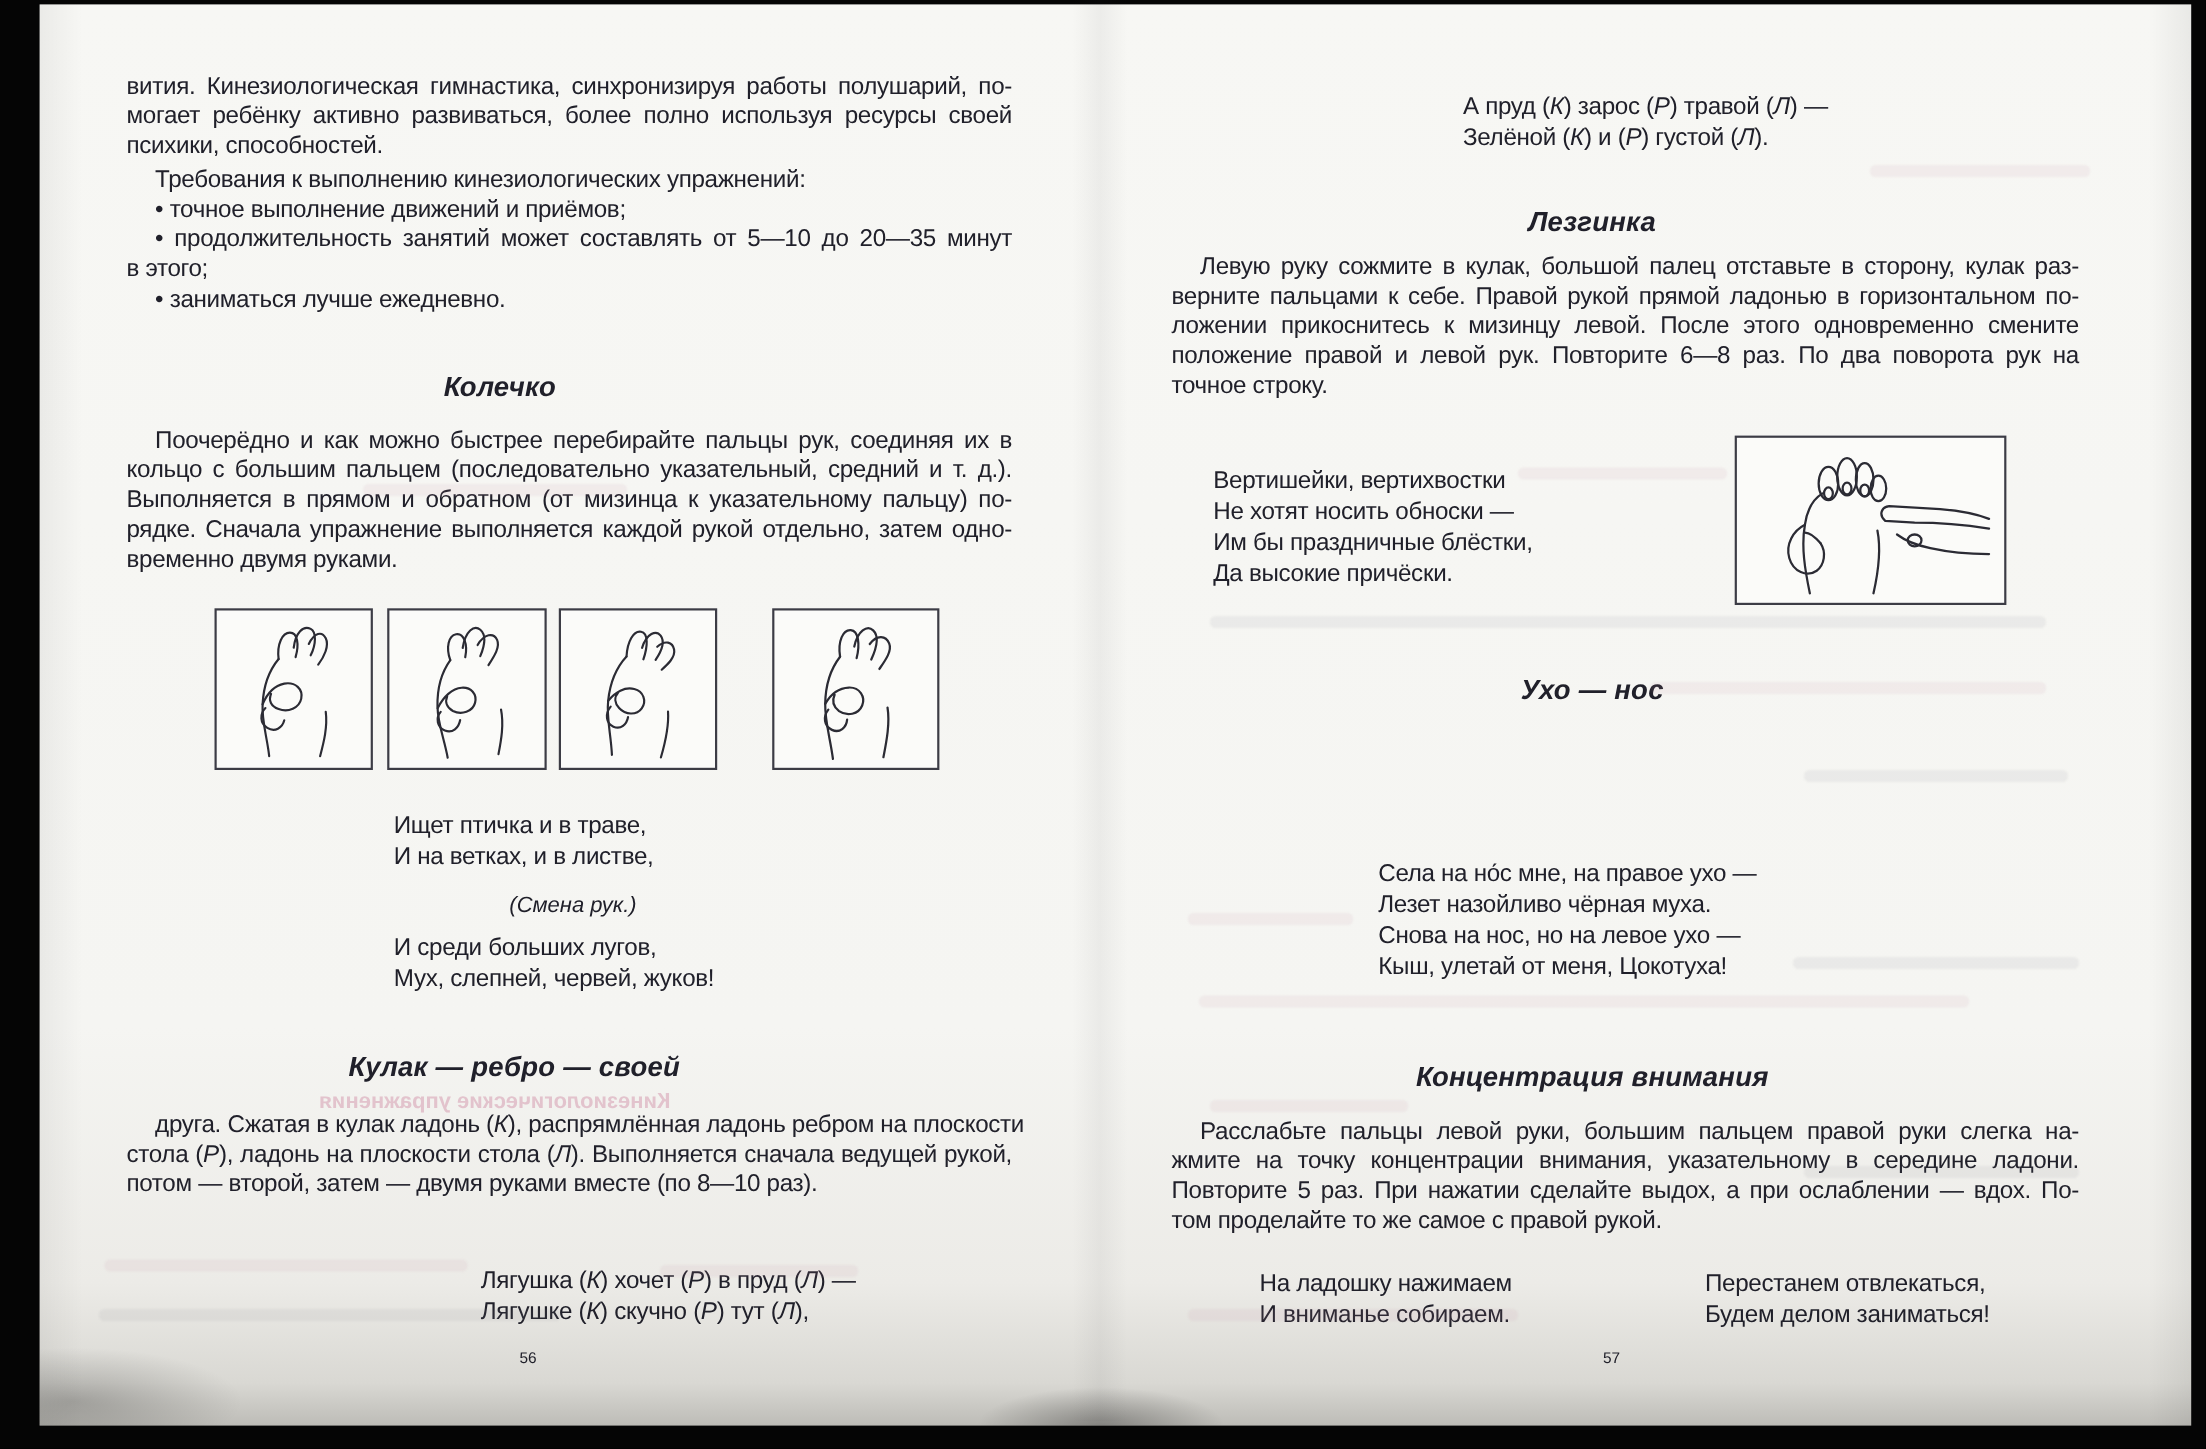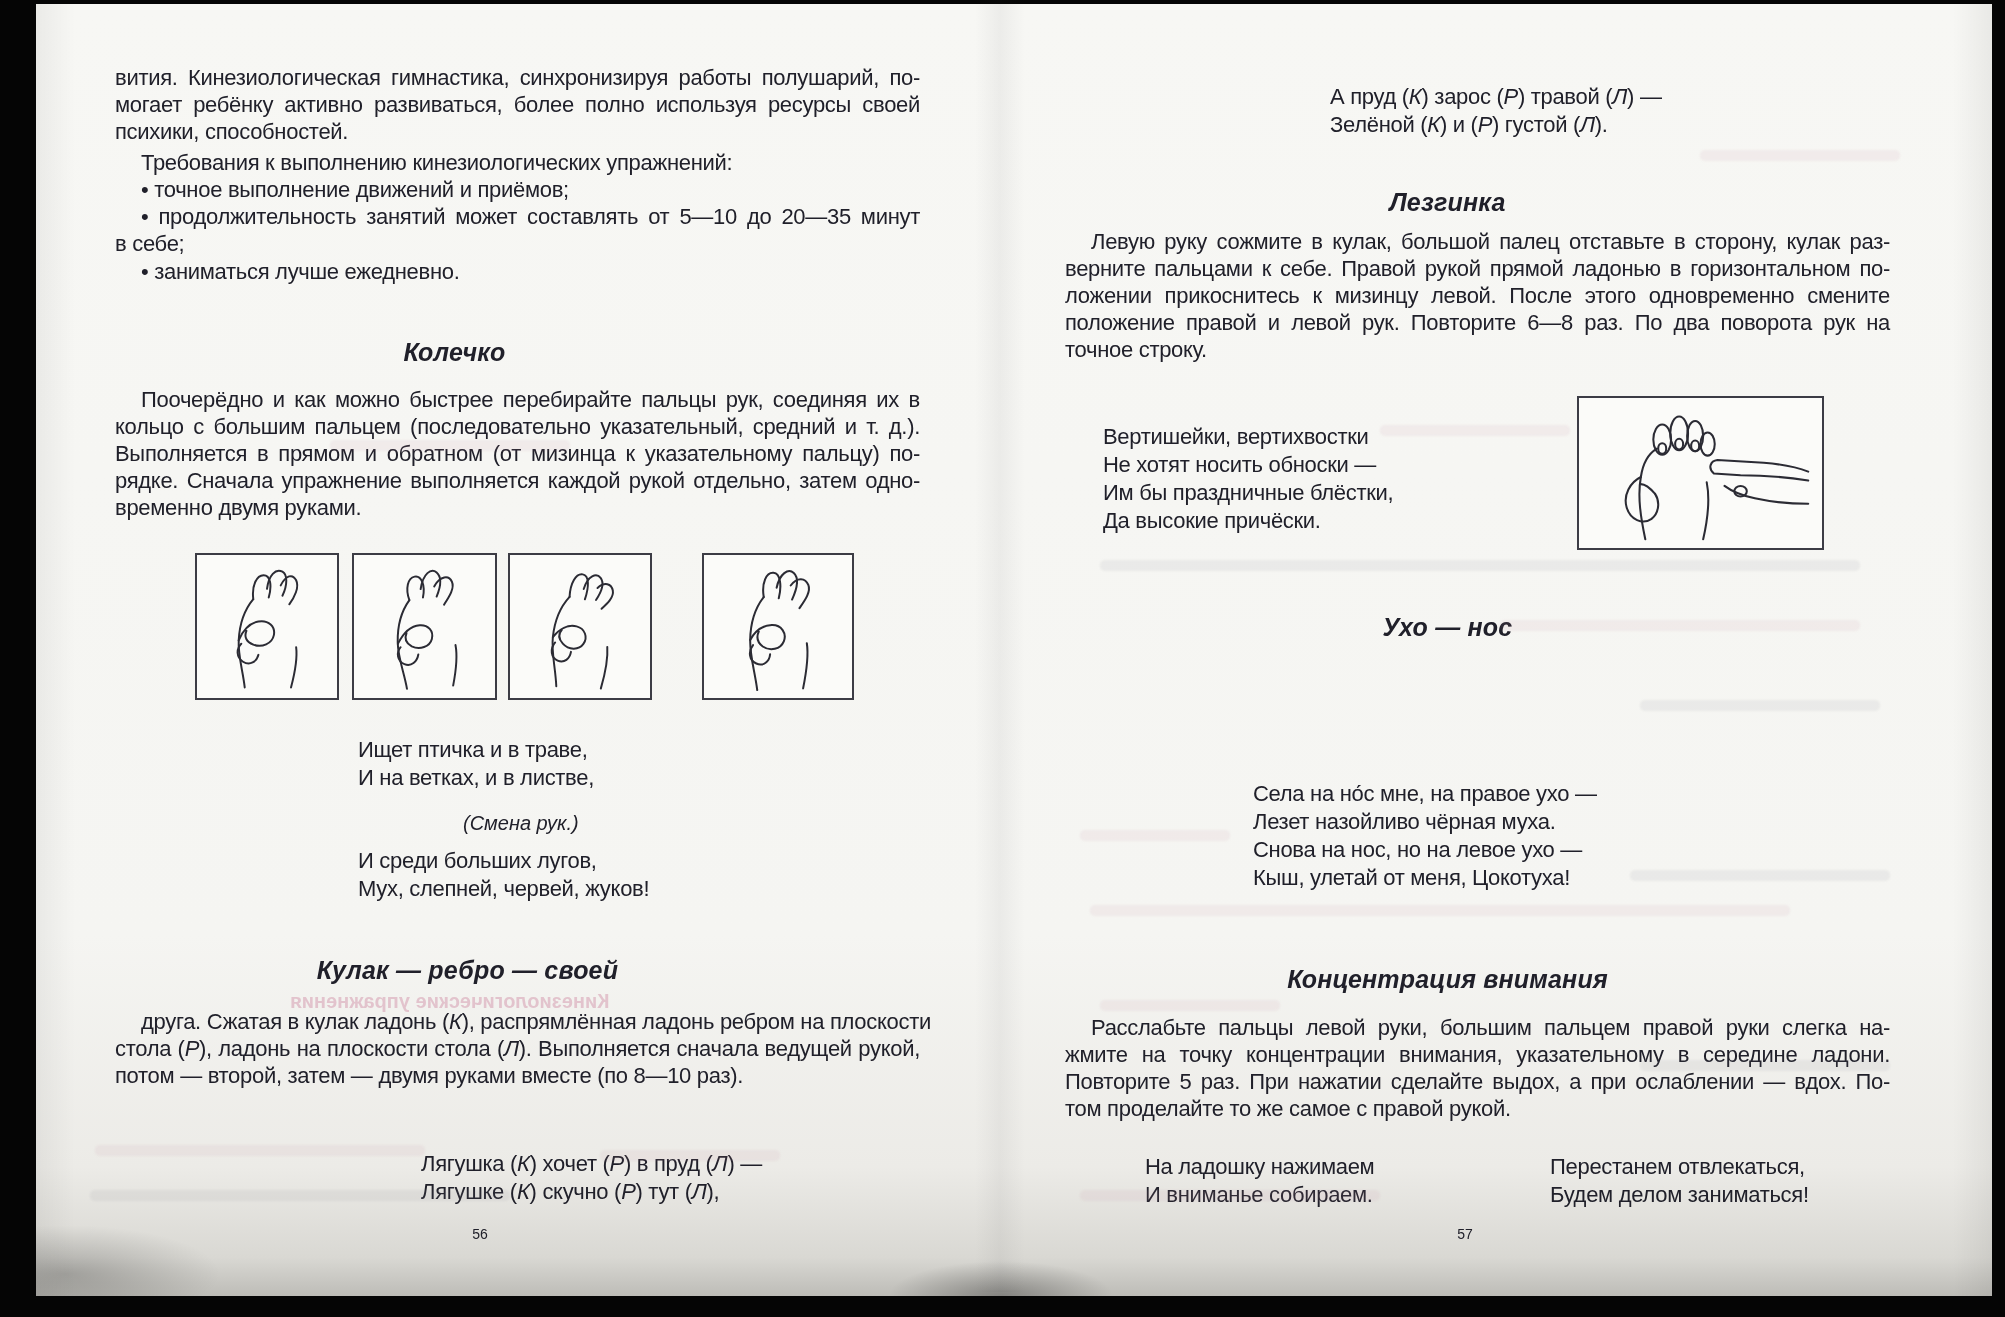--- a/index.html
+++ b/index.html
@@ -52,21 +52,21 @@
     <div class="block para ind" style="left:115px;top:149px;width:805px">
         <div class="line">Требования к выполнению кинезиологических упражнений:</div>
       </div>
 
     <div class="block para ind" style="left:115px;top:176px;width:805px">
         <div class="line">• точное выполнение движений и приёмов;</div>
       </div>
 
     <div class="block para ind" style="left:115px;top:203px;width:805px">
         <div class="line">• продолжительность занятий может составлять от 5—10 до 20—35 минут</div>
-        <div class="line">в себе;</div>
+        <div class="line">в этого;</div>
       </div>
 
     <div class="block para ind" style="left:115px;top:258px;width:805px">
         <div class="line">• заниматься лучше ежедневно.</div>
       </div>
 
     <div class="block heading" style="left:52px;top:338px;width:805px">Колечко</div>
 
     <div class="block para ind" style="left:115px;top:386px;width:805px">
         <div class="line">Поочерёдно и как можно быстрее перебирайте пальцы рук, соединяя их в</div>
@@ -144,21 +144,21 @@
     <div class="block heading" style="left:65px;top:956px;width:805px">Кулак — ребро — своей</div>
 
     <div class="block ghost-text" style="left:290px;top:990px">Кинезиологические упражнения</div>
 
     <div class="block para ind" style="left:115px;top:1008px;width:805px">
         <div class="line">друга. Сжатая в кулак ладонь (<i>К</i>), распрямлённая ладонь ребром на плоскости</div>
         <div class="line">стола (<i>Р</i>), ладонь на плоскости стола (<i>Л</i>). Выполняется сначала ведущей рукой,</div>
         <div class="line">потом — второй, затем — двумя руками вместе (по 8—10 раз).</div>
       </div>
 
-    <div class="block verse" style="left:421px;top:1150px">
+    <div class="block verse" style="left:437px;top:1150px">
         <div class="line">Лягушка (<i>К</i>) хочет (<i>Р</i>) в пруд (<i>Л</i>) —</div>
         <div class="line">Лягушке (<i>К</i>) скучно (<i>Р</i>) тут (<i>Л</i>),</div>
       </div>
 
     <div class="block pageno" style="left:115px;top:1226px;width:730px">56</div>
 
     <div class="gbar" style="left:95px;top:1145px;width:330px"></div>
     <div class="gbar" style="left:600px;top:1150px;width:180px"></div>
     <div class="gbar gray" style="left:90px;top:1190px;width:420px"></div>
     <div class="gbar" style="left:330px;top:440px;width:240px"></div>

